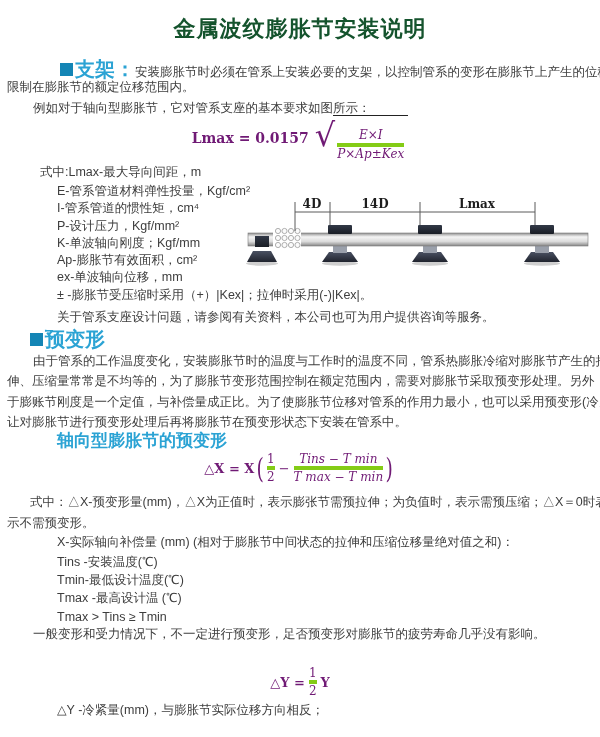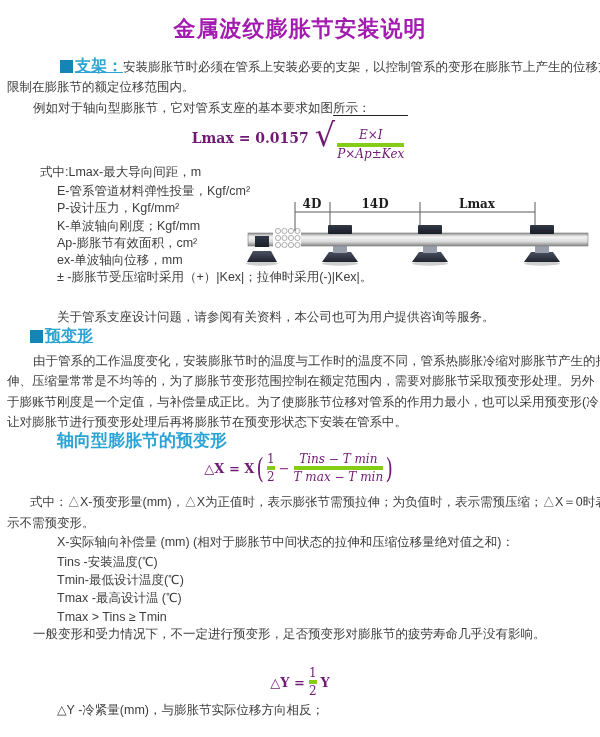--- a/index.html
+++ b/index.html
@@ -5,24 +5,24 @@
   html,body { margin:0; padding:0; background:#ffffff; }
   .page {
     position:relative; width:600px; height:737px; margin:0 auto;
     background:#ffffff; overflow:hidden;
     font-family:"Liberation Sans", sans-serif;
     color:#3d3d3d; font-size:12.5px;
   }
   .abs { position:absolute; }
   .doc-title {
     top:14px; left:0; right:0; text-align:center;
-    font-size:22px; font-weight:bold; color:#a21caf; letter-spacing:1px;
+    font-size:22px; font-weight:bold; color:#14532d; letter-spacing:1px;
   }
   .h1-line { display:flex; align-items:baseline; white-space:nowrap; }
-  .h1-blue { color:#2ba3d4; font-weight:bold; font-size:16px;text-decoration:underline; }
+  .h1-blue { color:#2ba3d4; font-weight:bold; font-size:20px; }
   .h1-sq {
     display:inline-block; width:13px; height:13px; background:#1485b5;
     margin-right:2px; vertical-align:-1px; align-self:center;
   }
   .h2-blue { color:#2ba3d4; font-weight:bold; font-size:17px; white-space:nowrap; }
   .body-line { white-space:nowrap; color:#3d3d3d; }
   .var-list div { line-height:17.3px; white-space:nowrap; }
   .pre-para { width:588px; line-height:20.4px; color:#3d3d3d; }
   .pre-para div { white-space:nowrap; }
   .pre-para div:first-child { margin-left:26px; }
@@ -66,20 +66,21 @@
     <span class="radical">√</span>
     <span class="frac sqrt-frac">
       <span class="num">E×I</span>
       <span class="den">P×Ap±Kex</span>
     </span>
   </div>
 
   <div class="abs body-line" style="left:40px; top:164px;">式中:Lmax-最大导向间距，m</div>
   <div class="abs var-list" style="left:57px; top:183px;">
     <div>E-管系管道材料弹性投量，Kgf/cm²</div>
+    <div>I-管系管道的惯性矩，cm⁴</div>
     <div>P-设计压力，Kgf/mm²</div>
     <div>K-单波轴向刚度；Kgf/mm</div>
     <div>Ap-膨胀节有效面积，cm²</div>
     <div>ex-单波轴向位移，mm</div>
     <div>± -膨胀节受压缩时采用（+）|Kex|；拉伸时采用(-)|Kex|。</div>
   </div>
   <div class="abs body-line" style="left:57px; top:309px;">关于管系支座设计问题，请参阅有关资料，本公司也可为用户提供咨询等服务。</div>
 
   <svg class="abs diagram-svg" width="350" height="75" viewBox="0 0 350 75">
     <defs>

